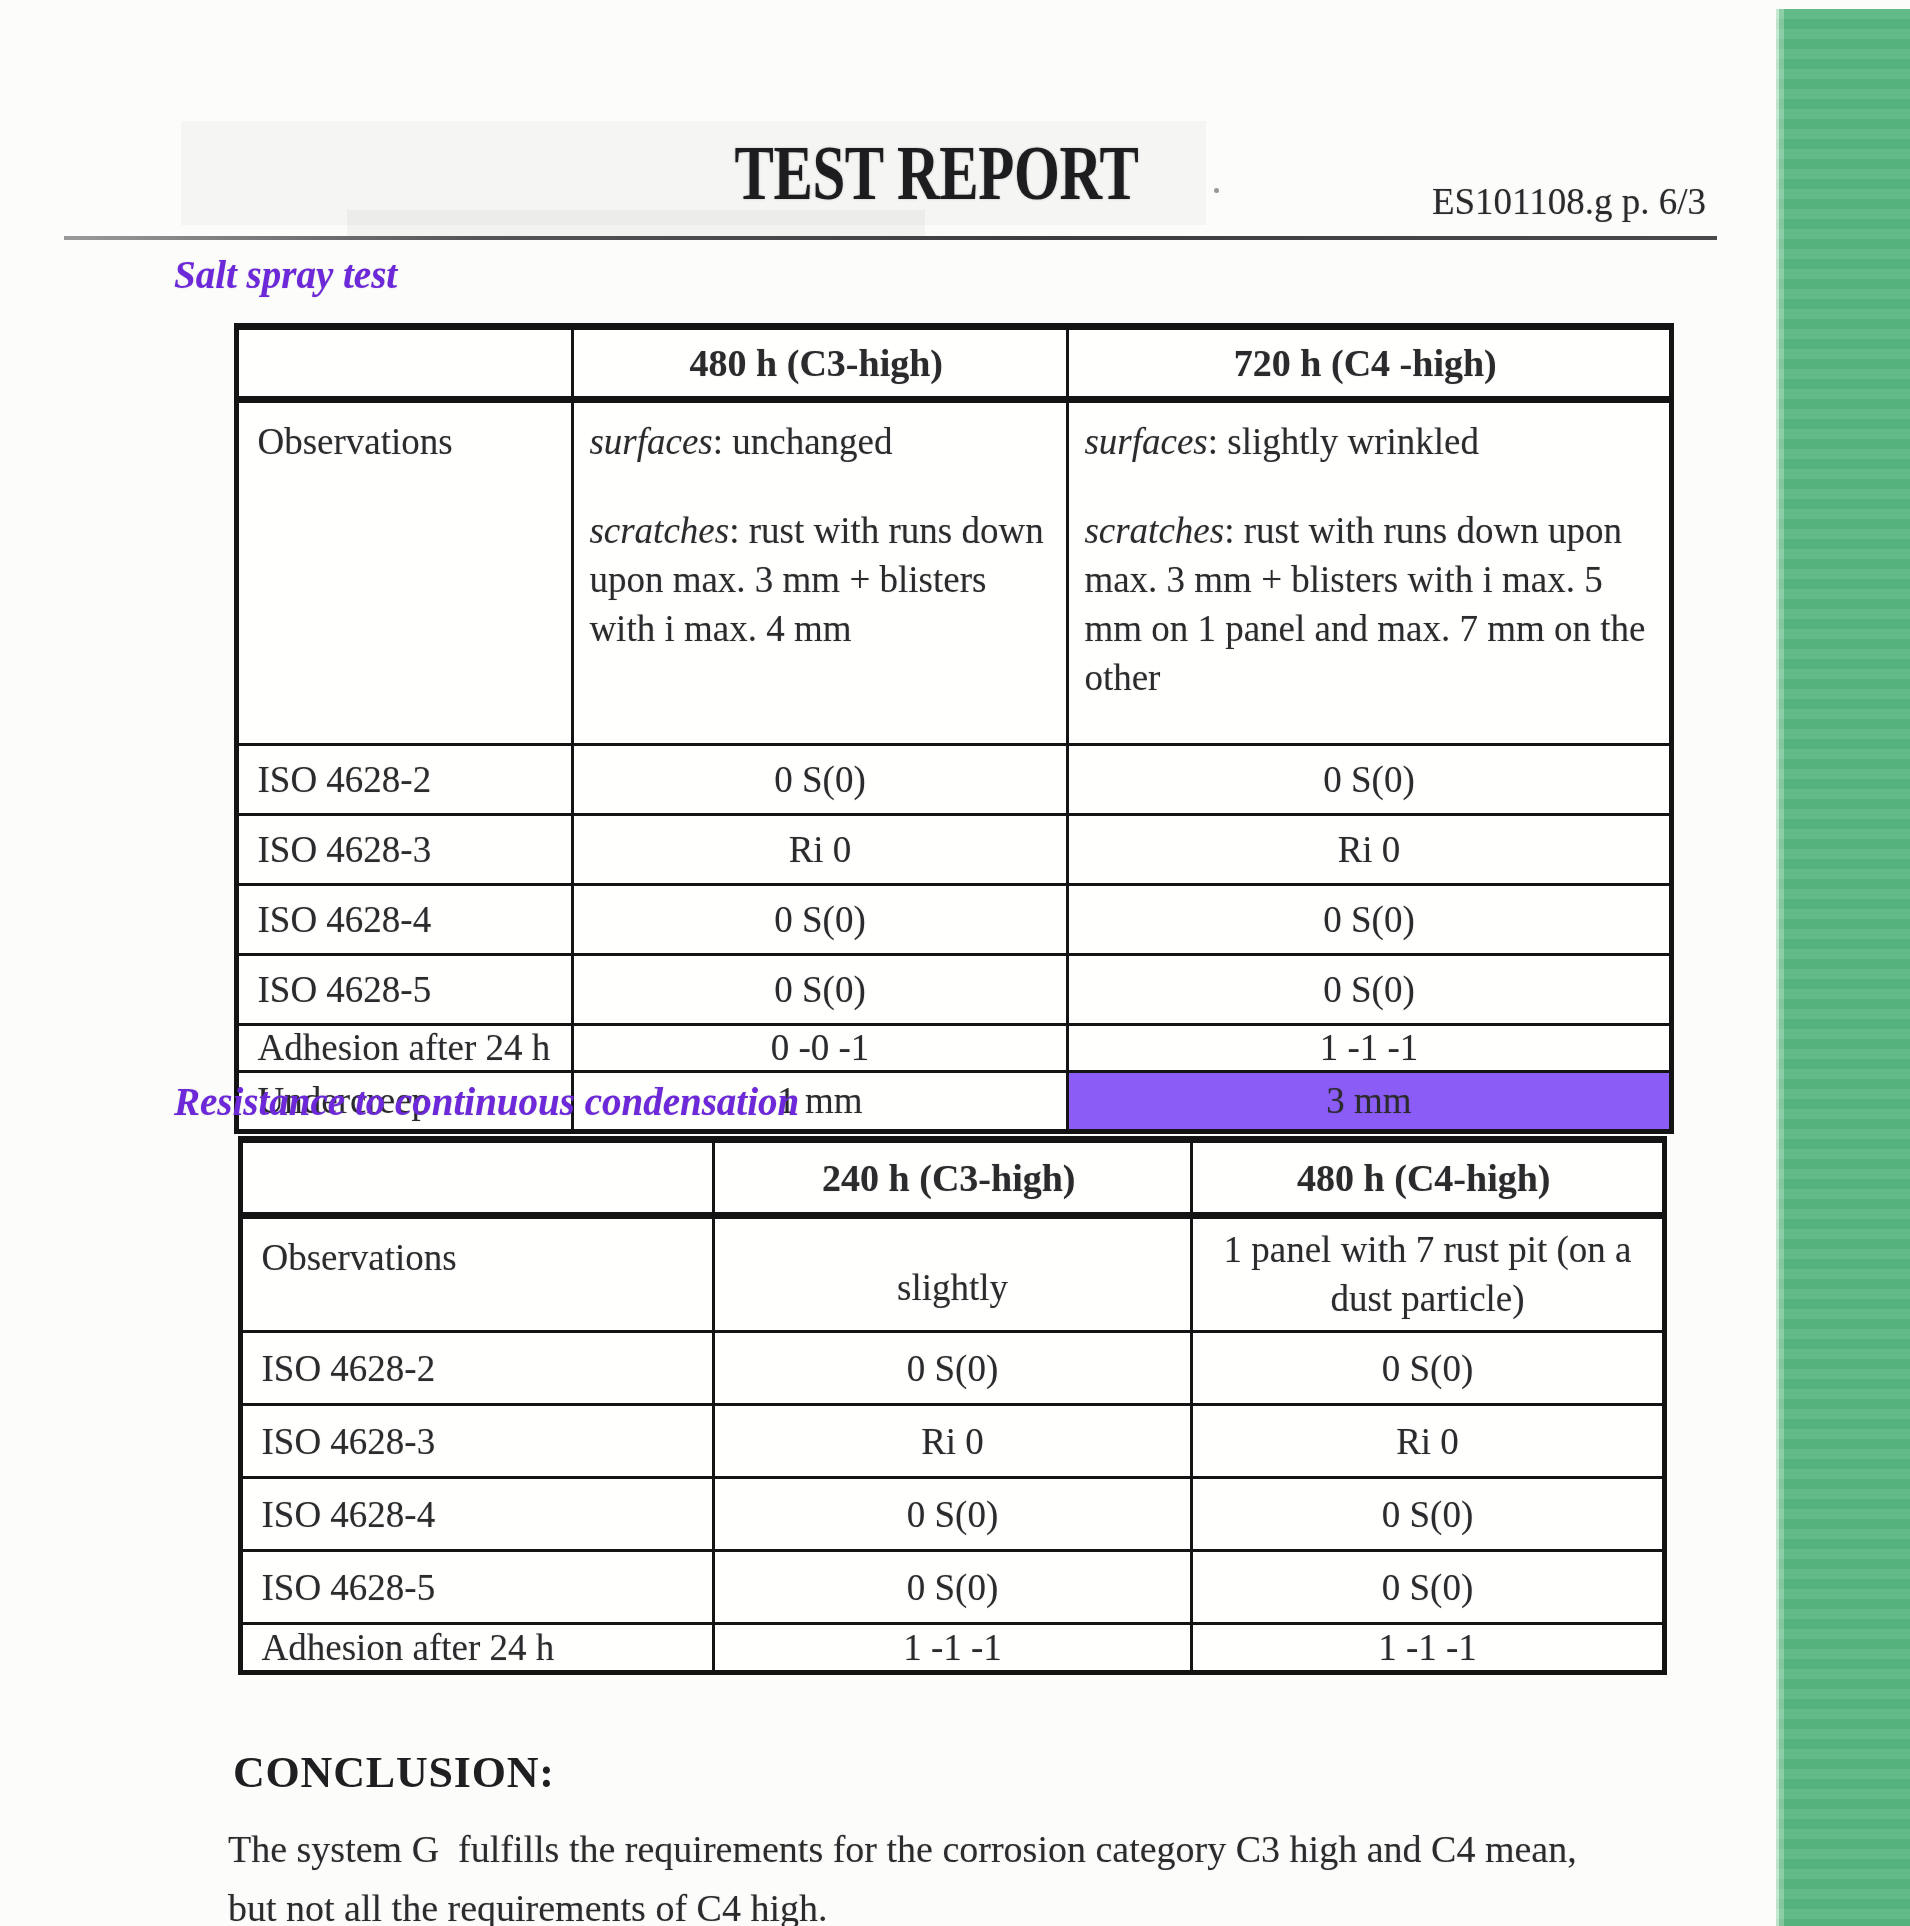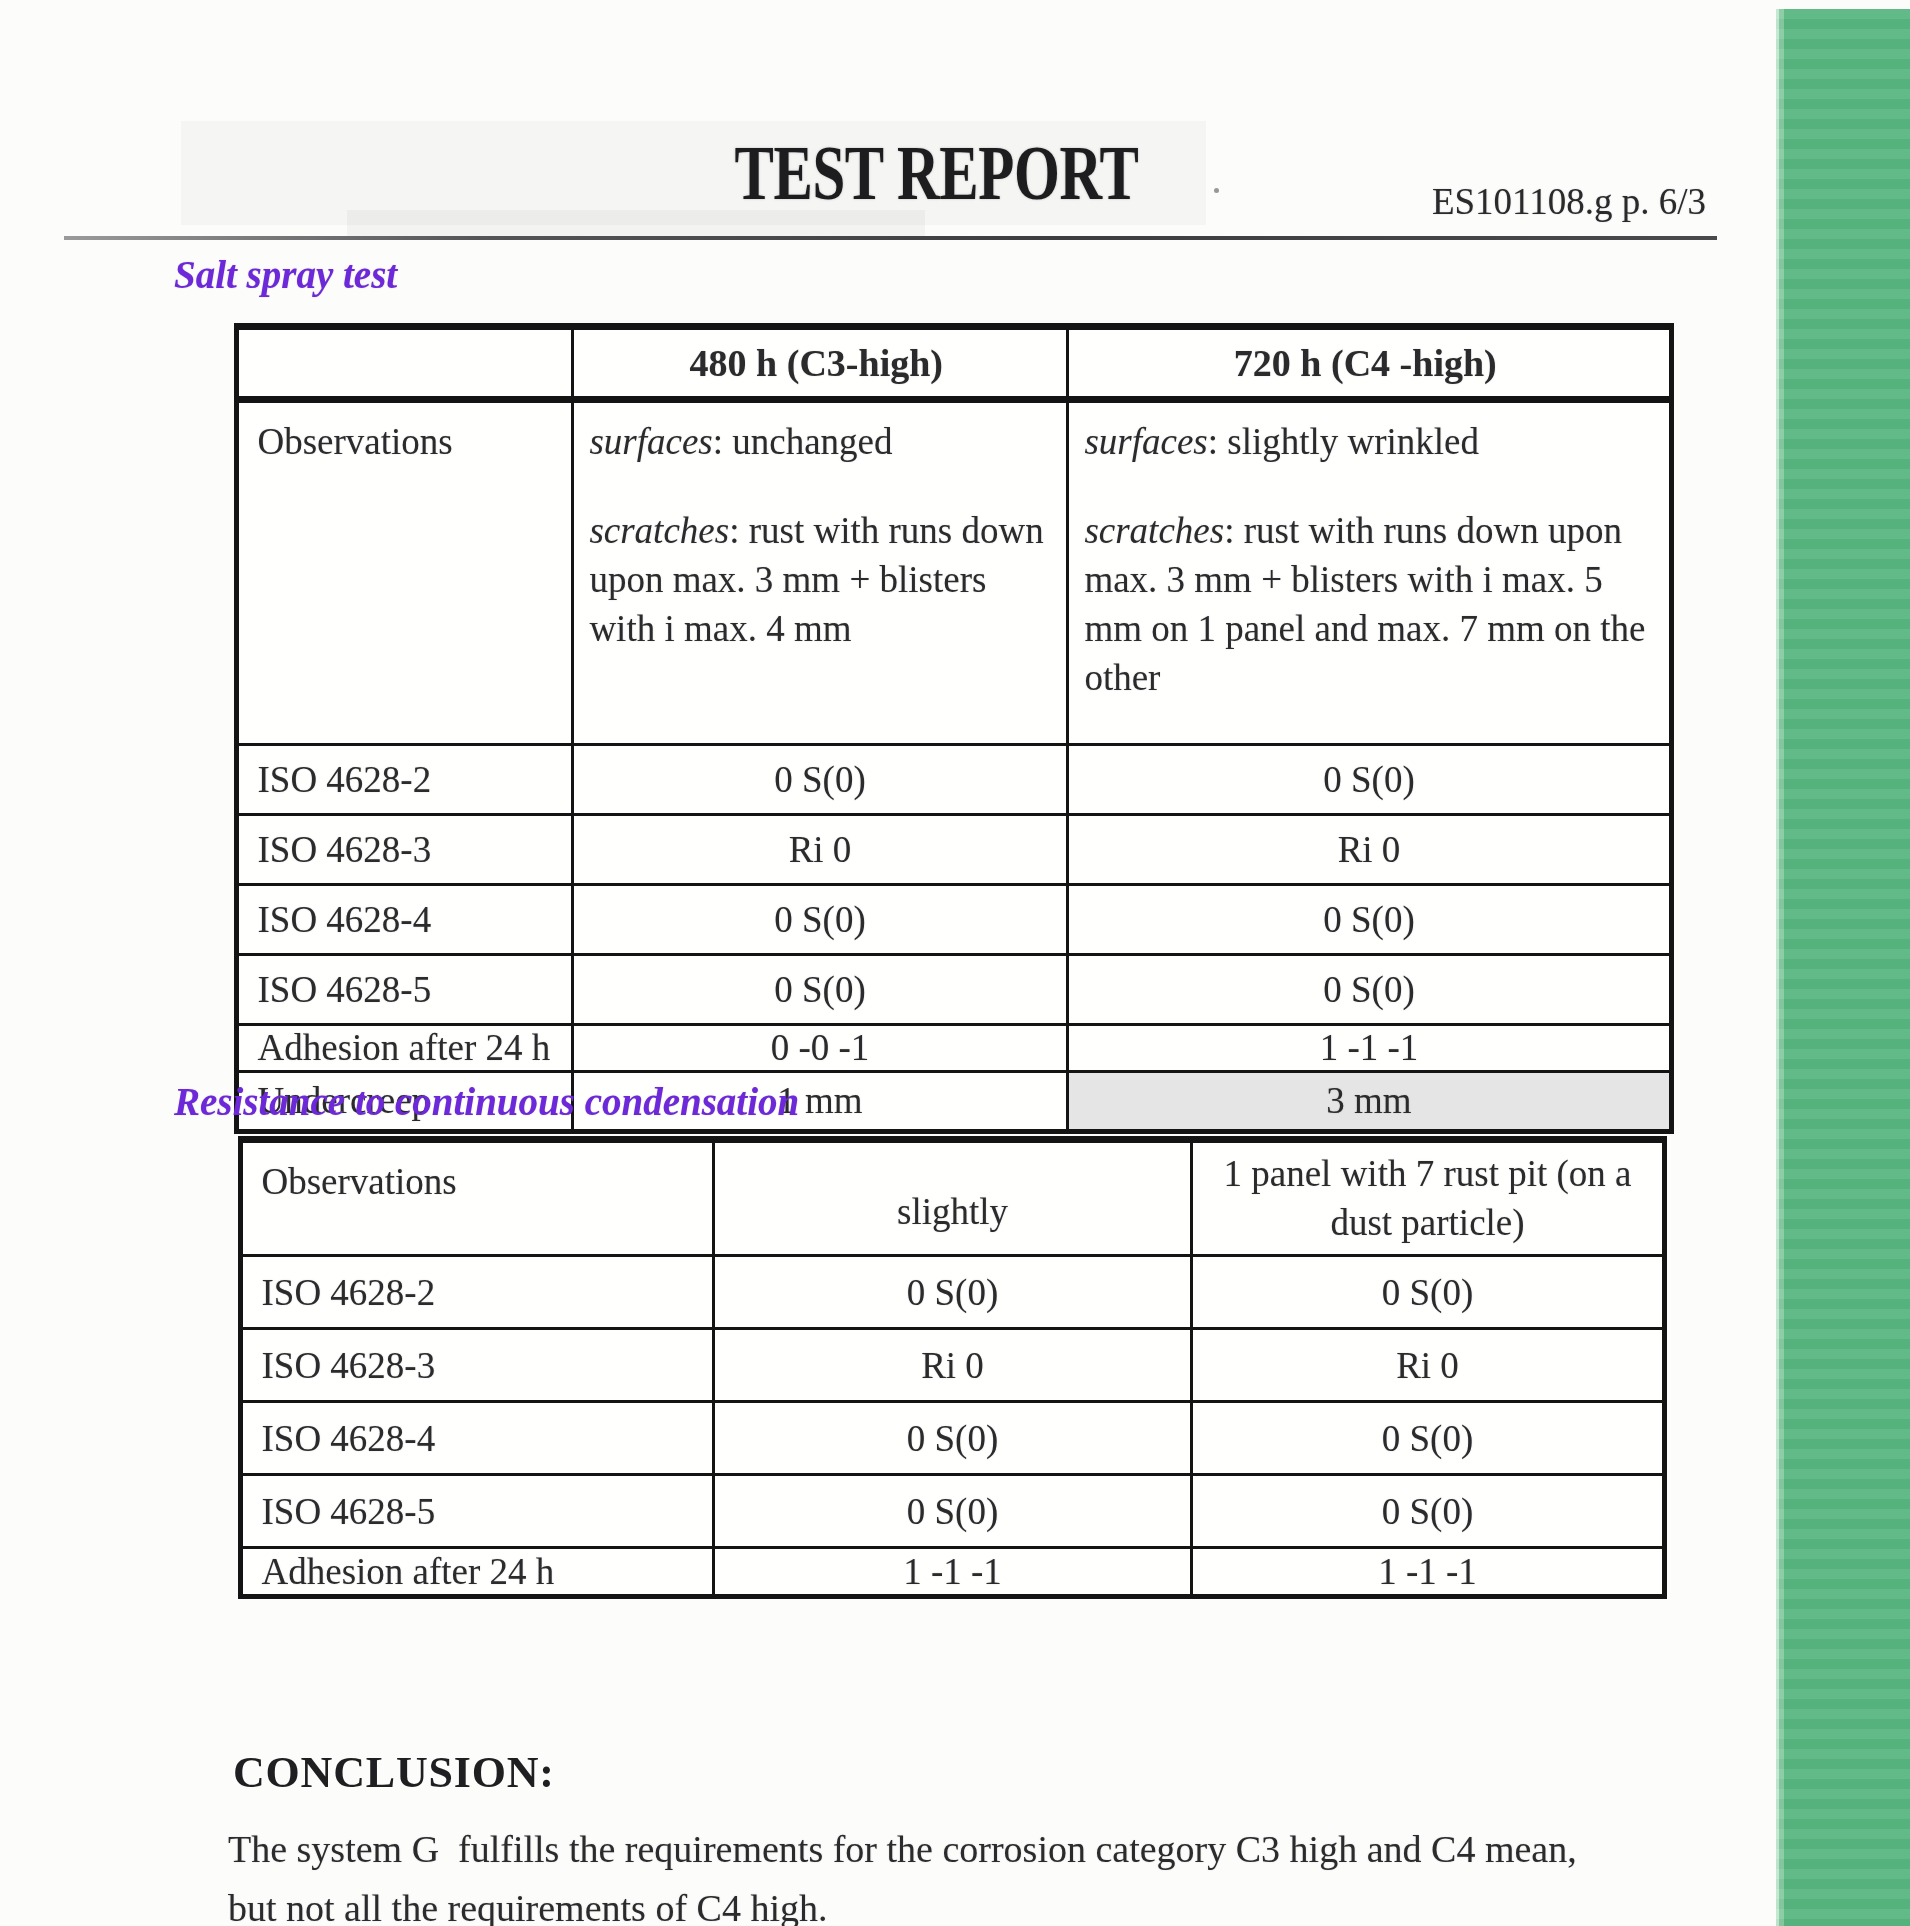--- a/index.html
+++ b/index.html
@@ -65,21 +65,21 @@
     padding: 0 15.4px; vertical-align: middle;
     text-shadow: 0 0 1.5px rgba(43,43,45,0.22);
   }
   .report tr.hdr td { border-bottom: 7.3px solid #141414; font-weight: 700; font-size: 38px; text-align: center; padding-left: 8px; }
   .report .lbl { text-align: left; padding-left: 18.5px; }
   .report .val { text-align: center; padding: 0 7.7px; margin-left: 32px; }
   .report .top { vertical-align: top; padding-top: 17.3px; }
   .report td.obs-cell { vertical-align: top; padding-top: 15.4px; line-height: 1.32; }
   .obs-cell p { margin: 0 0 40px 0; }
   .obs-cell em { font-style: italic; }
-  td.hl { background: #e5e5e5; }
+  td.hl { background: #8b5cf6; }
 
   #table-salt { left: 234px; top: 323px; width: 1435px; }
   #table-salt tr.hdr   { height: 73px; }
   #table-salt tr.obs   { height: 228px; }
   #table-salt tr.iso   { height: 70px; }
   #table-salt tr.adh   { height: 47px; }
   #table-salt tr.under { height: 60px; }
 
   #table-cond { left: 238px; top: 1136px; width: 1423px; }
   #table-cond tr.hdr  { height: 76px; }
@@ -167,20 +167,25 @@
 
 <div id="cond-title" class="abs section-title">Resistance to continuous condensation</div>
 
 <table id="table-cond" class="report">
   <colgroup>
       <col style="width:473px">
       <col style="width:478px">
       <col style="width:473px">
     </colgroup>
   <tbody>
+      <tr class="hdr">
+    <td></td>
+    <td>240 h (C3-high)</td>
+    <td>480 h (C4-high)</td>
+  </tr>
   <tr class="obs">
     <td class="lbl top">Observations</td>
     <td class="cond-obs-c2">slightly</td>
     <td class="cond-obs-c3">1 panel with 7 rust pit (on a dust particle)</td>
   </tr>
   <tr class="iso">
     <td class="lbl">ISO 4628-2</td>
     <td class="val">0 S(0)</td>
     <td class="val">0 S(0)</td>
   </tr>

